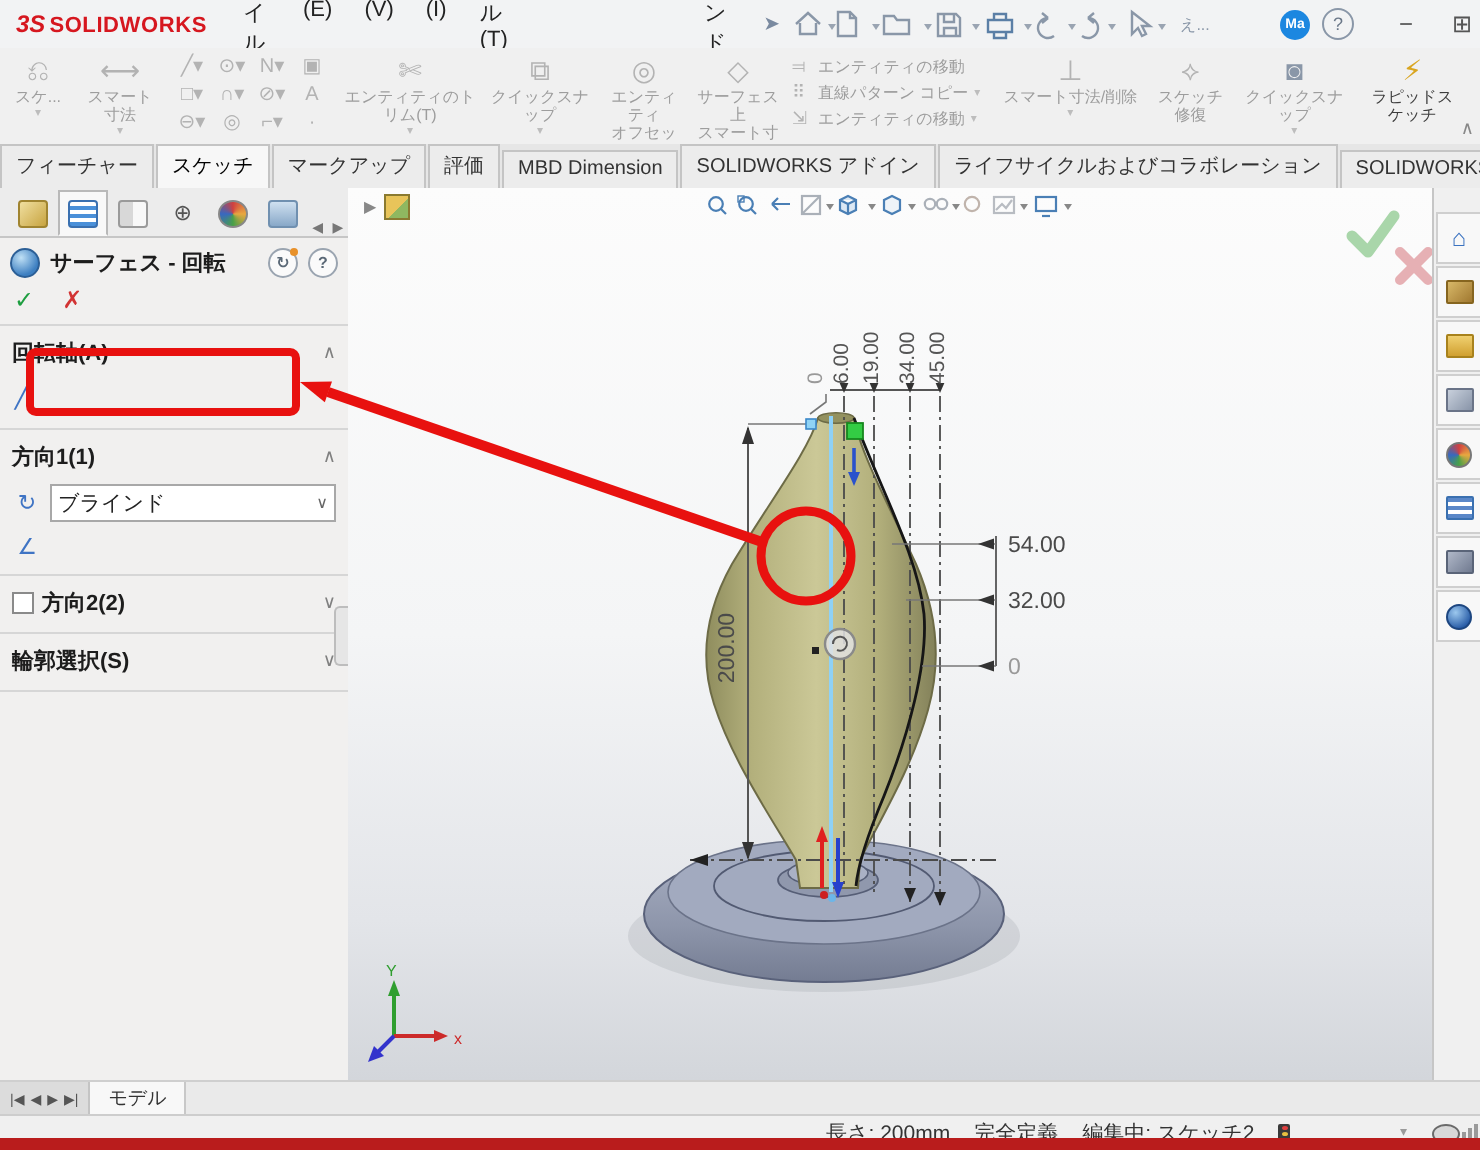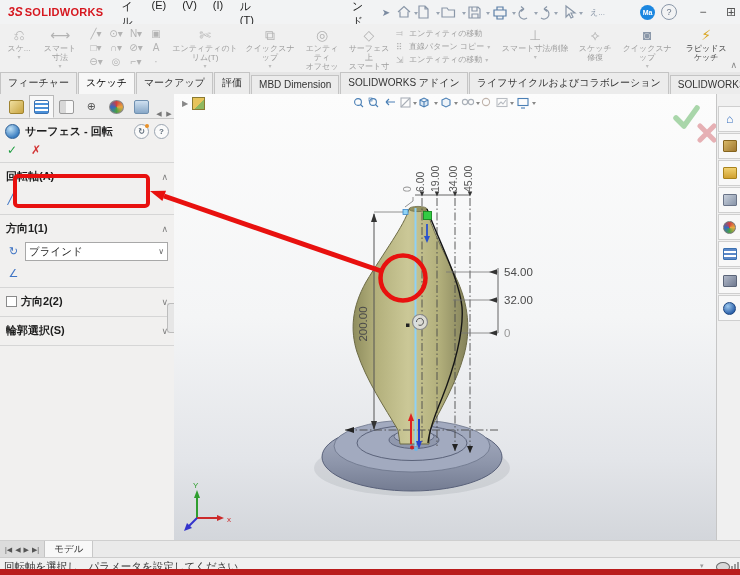--- a/index.html
+++ b/index.html
@@ -562,21 +562,30 @@
     <div class="mnav">
       <span>|◀</span>
       <span>◀</span>
       <span>▶</span>
       <span>▶|</span>
     </div>
     <div class="mtab active">モデル</div>
   </div>
 
   <div class="statusbar">
-    <span class="sb-msg">回転軸を選択し、パラメータを設定してください。</span>
+    <span class="sb-center">
+      <span>長さ: 200mm</span>
+      <span>完全定義</span>
+      <span>編集中: スケッチ2</span>
+      <span class="traffic">
+        <i style="background:#e04040"></i>
+          <i style="background:#e8c040"></i>
+          <i style="background:#48c048"></i>
+      </span>
+    </span>
     <span class="sb-units">MMGS</span>
     <span class="sb-caret">▾</span>
     <span class="sb-eye"></span>
     <span class="sb-bars">
       <i style="height:3px"></i>
         <i style="height:5px"></i>
         <i style="height:7px"></i>
     </span>
   </div>
 

